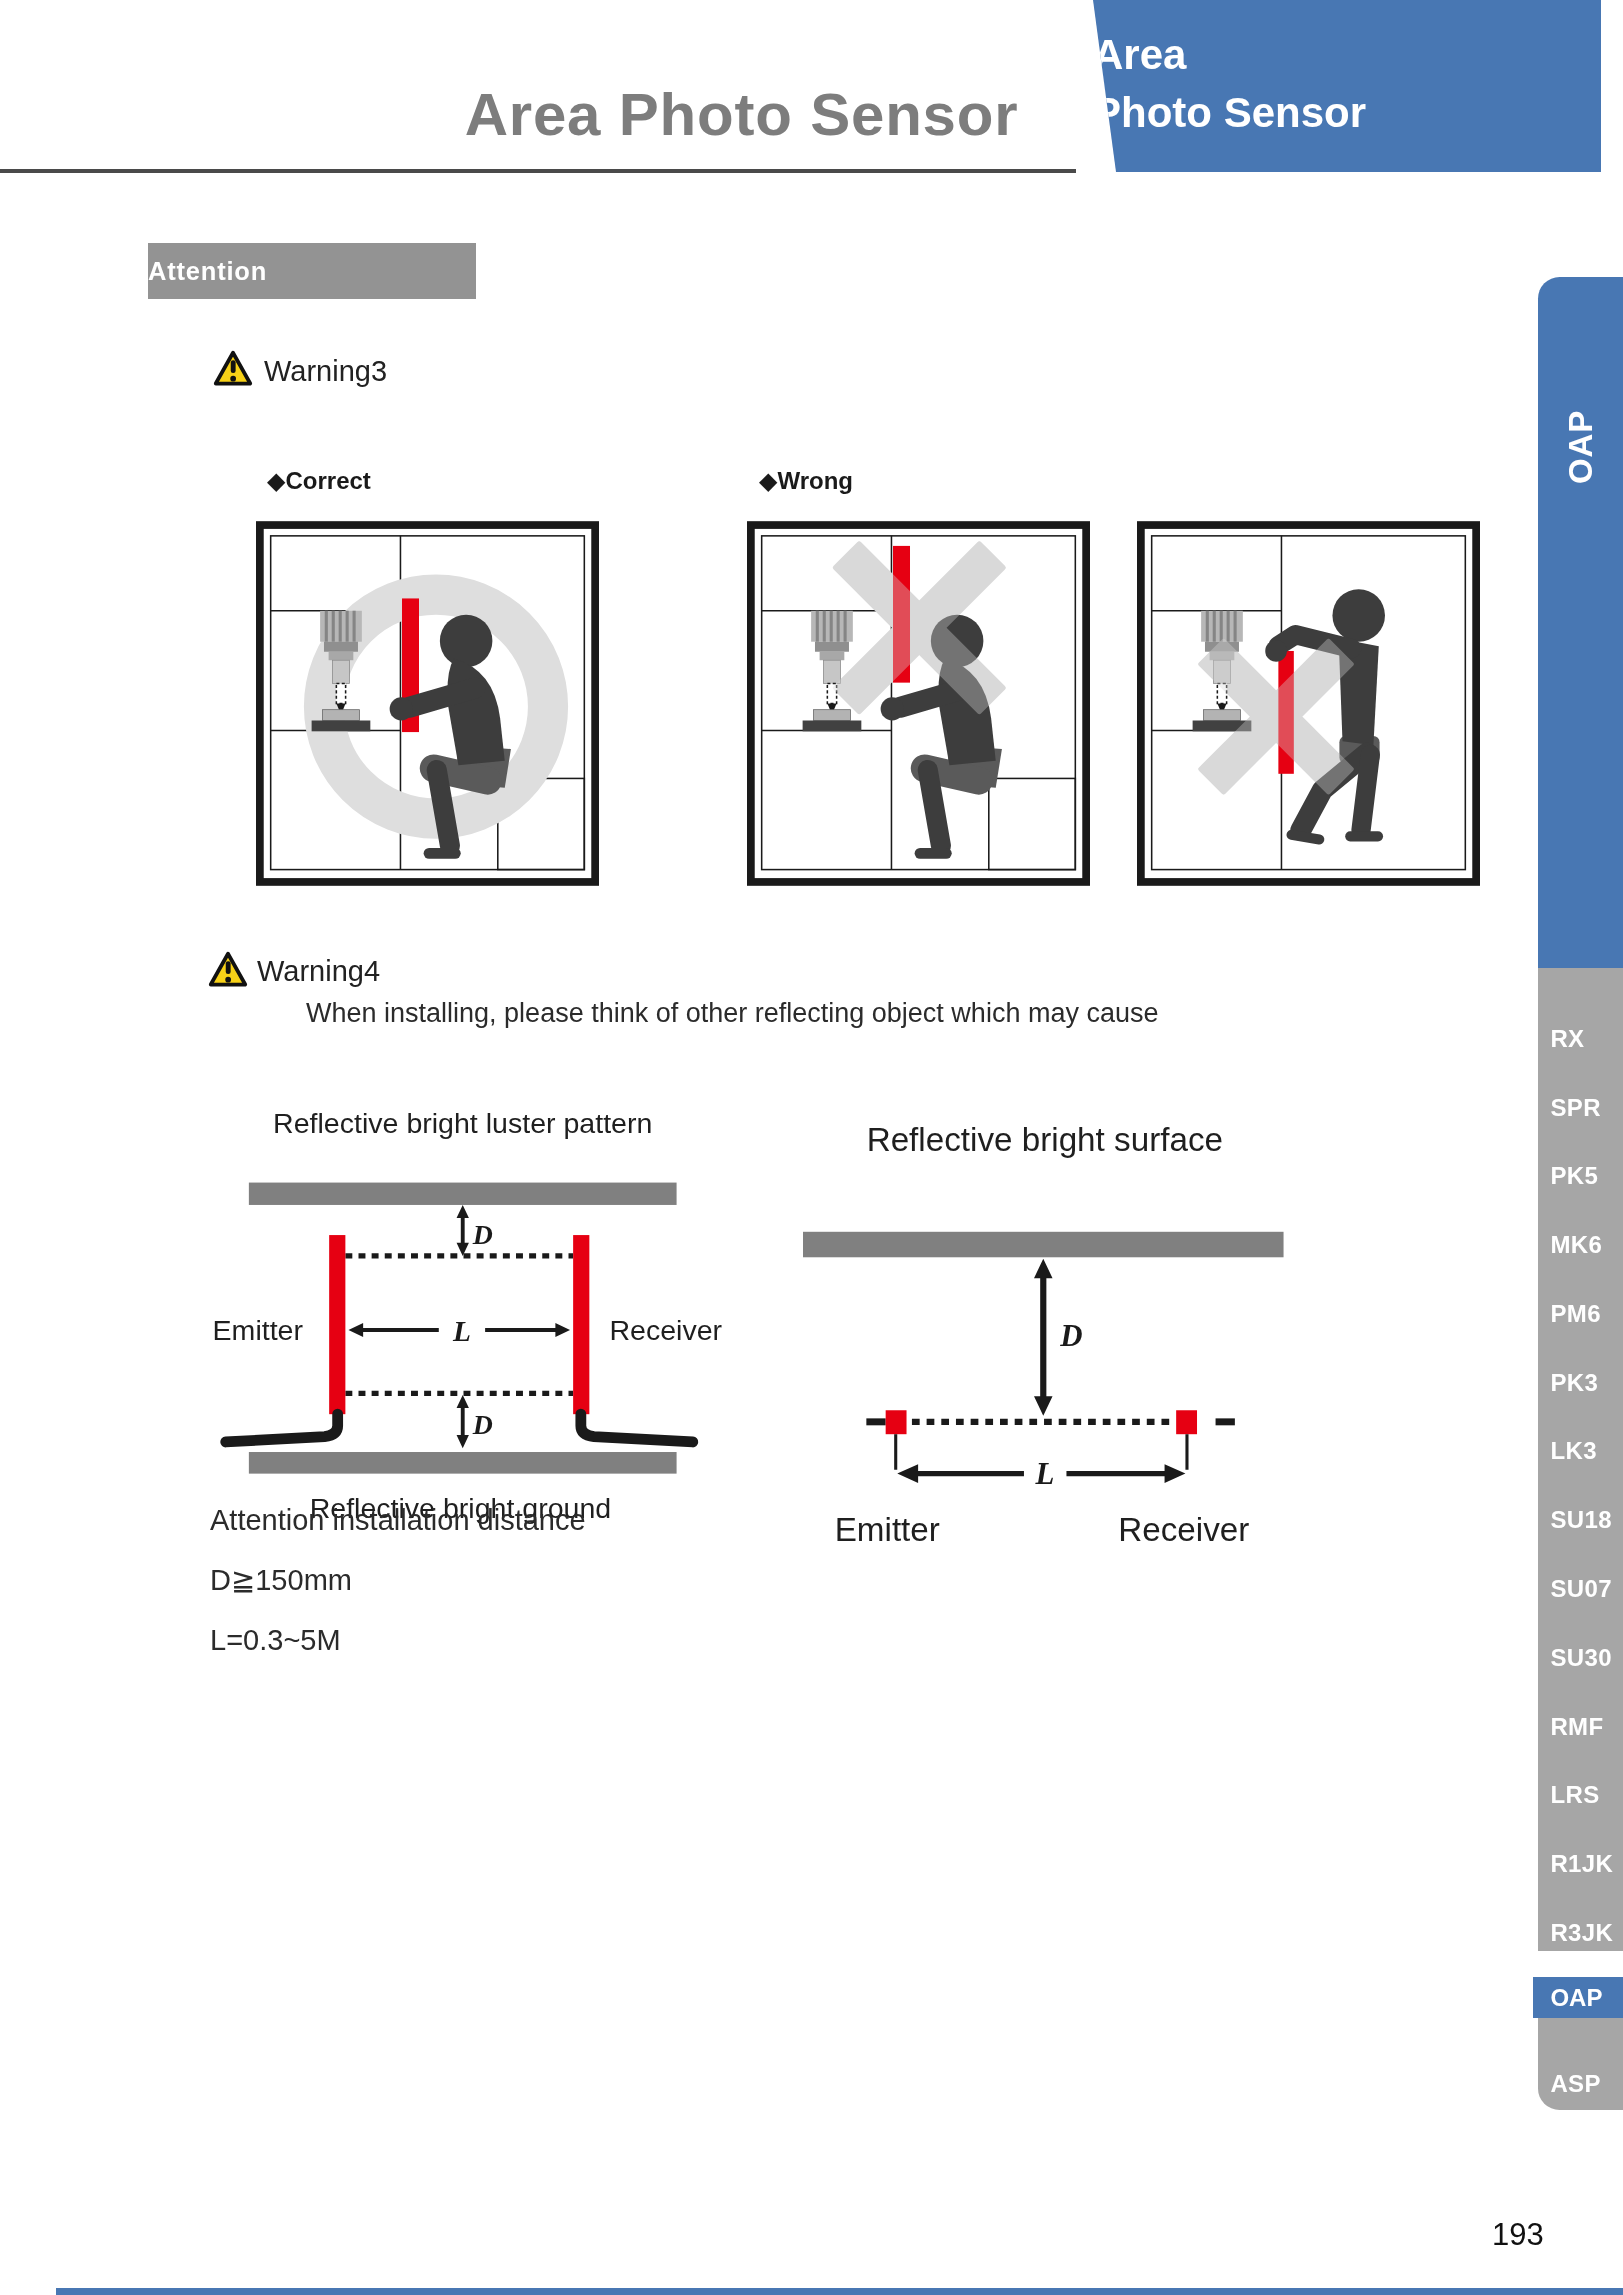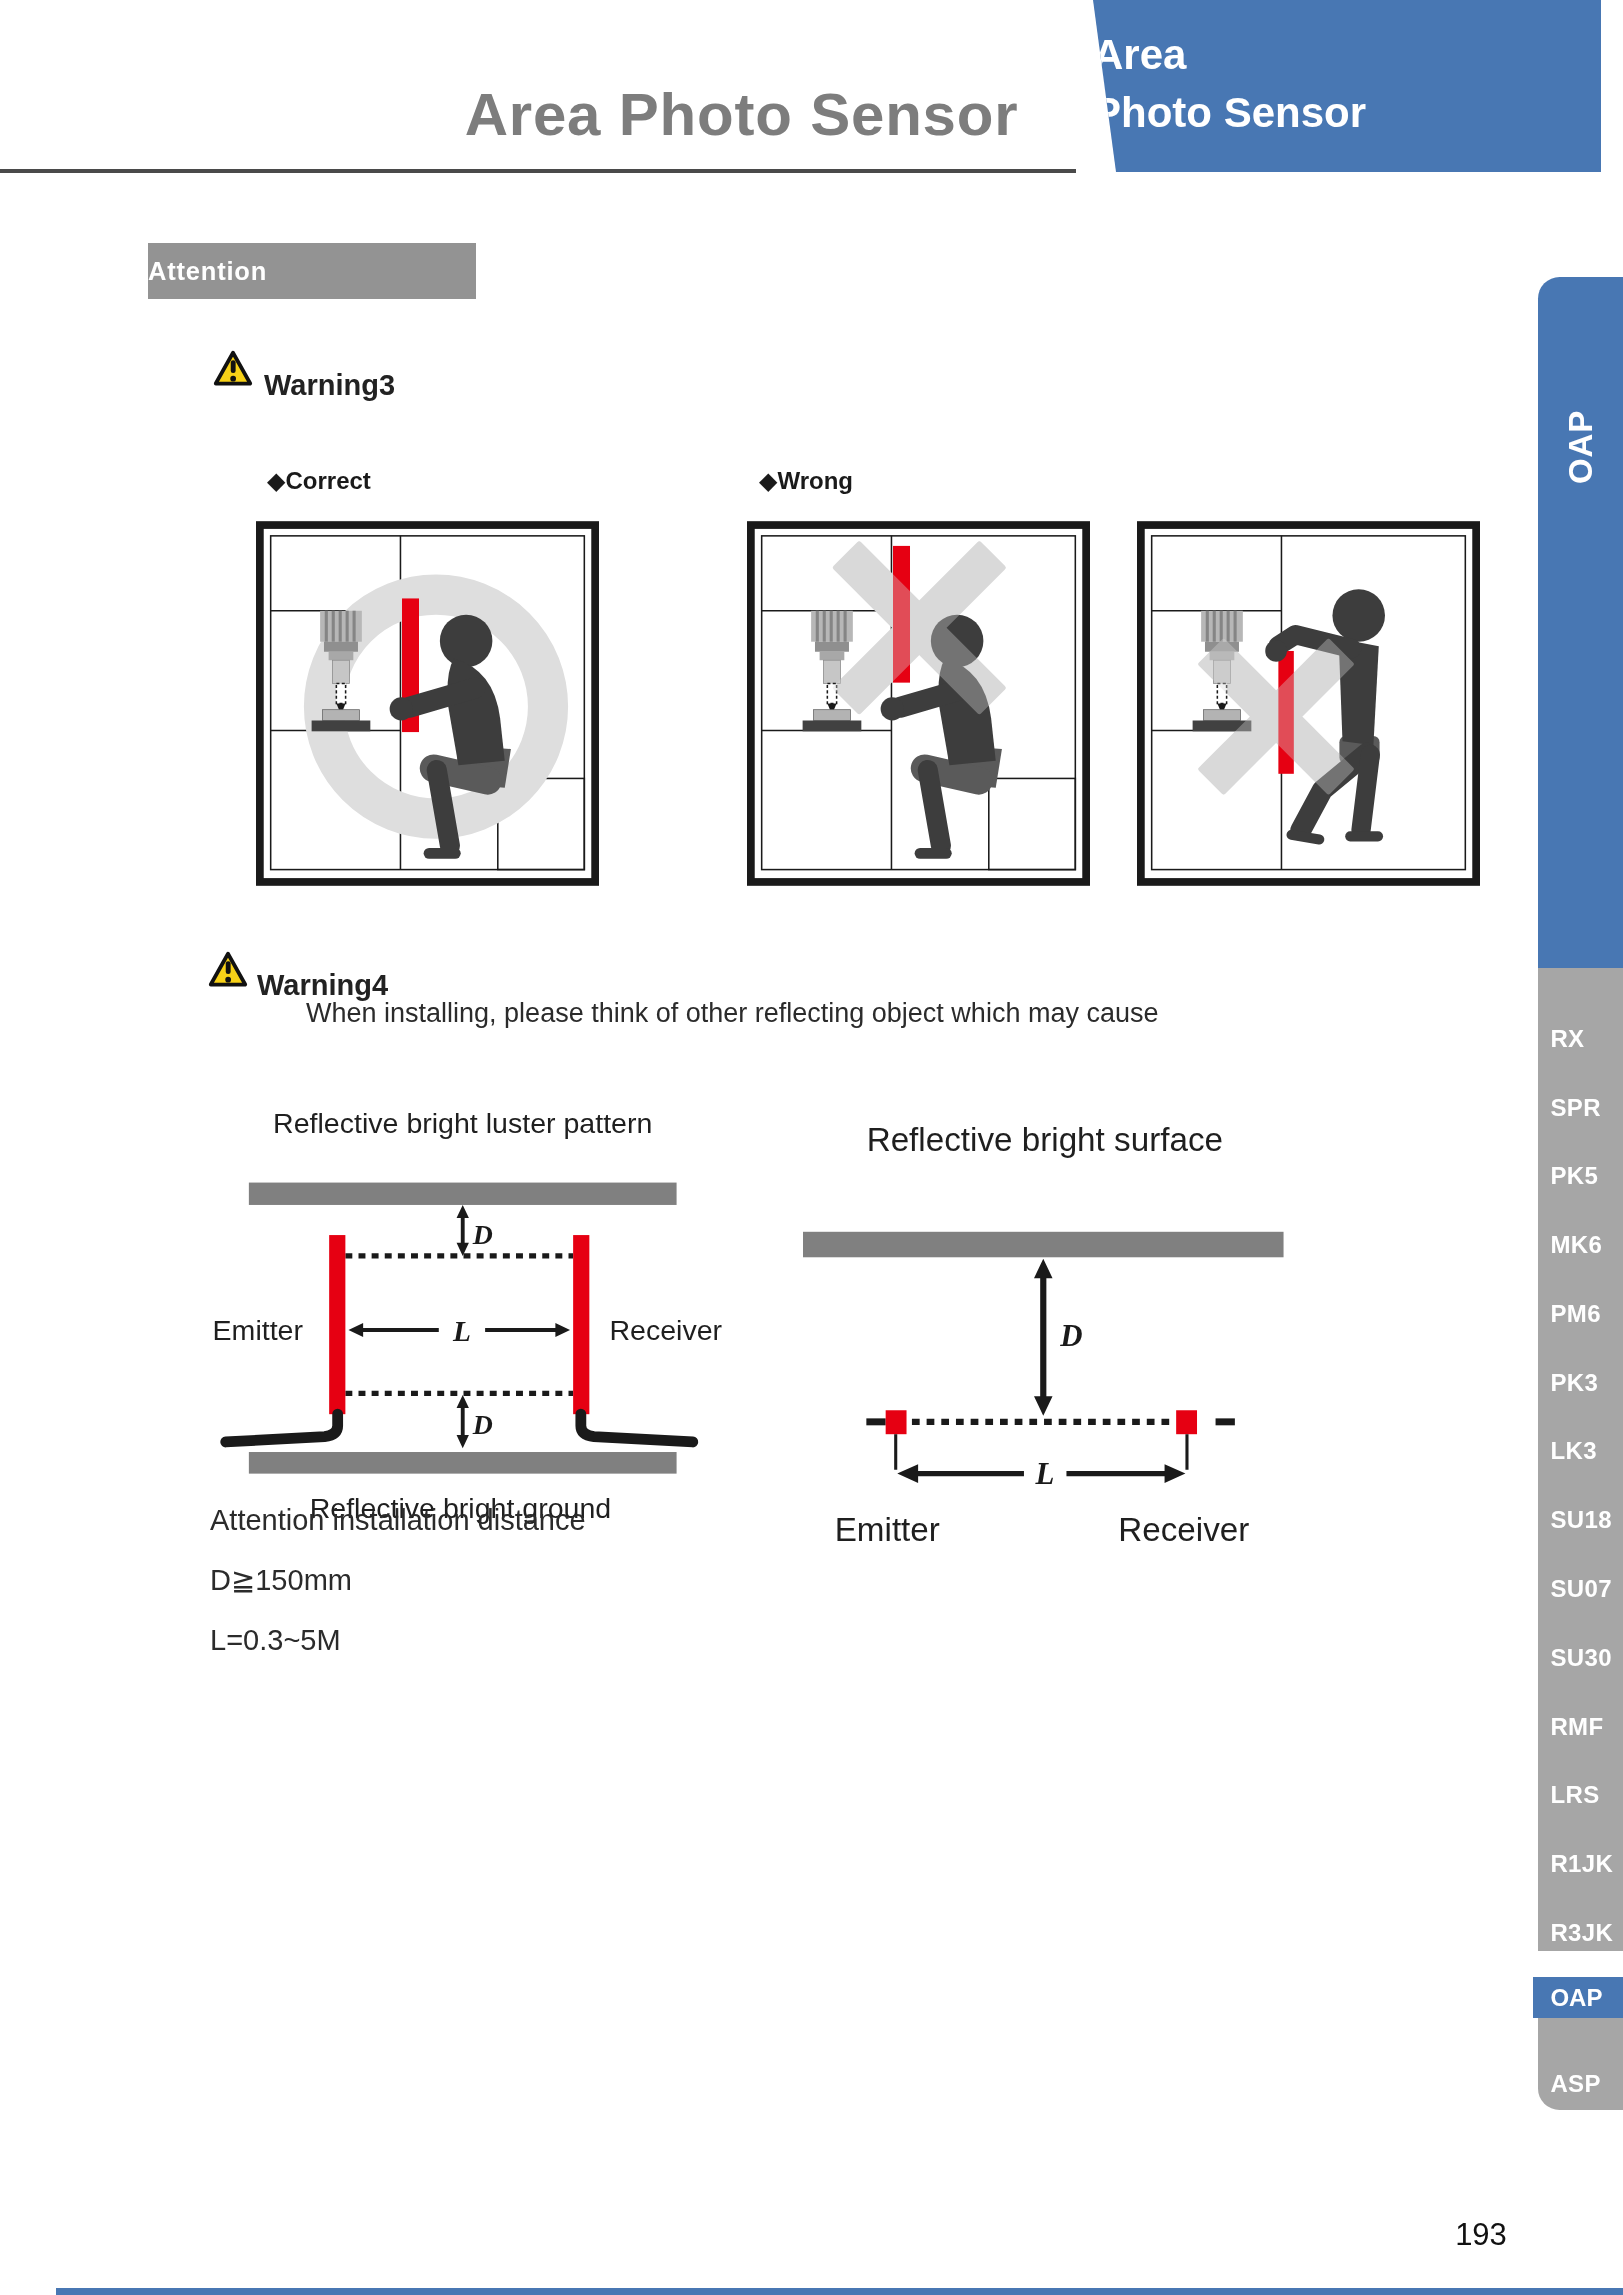--- a/index.html
+++ b/index.html
@@ -13,37 +13,37 @@
   .title-rule{left:0;top:169px;width:1076px;height:3.9px;background:#4a4a4a;}
   .header-tab{left:1093px;top:0;width:508px;height:172px;background:#4877b3;
               clip-path:polygon(0 0,100% 0,100% 100%,23px 100%);
               text-align:left;box-sizing:border-box;padding:26px 20px 0 0;}
   .header-tab .l1,.header-tab .l2{color:#fff;font-weight:bold;font-size:42px;line-height:1.38;}
 
   
   .attention{left:148px;top:243px;width:328px;height:56px;background:#939393;color:#fff;
              font-size:25.5px;font-weight:bold;line-height:56px;letter-spacing:0.8px;}
 
-  .warn-title{font-size:29px;font-weight:700;color:#222;margin-top:14px;}
+  .warn-title{font-size:29px;font-weight:400;color:#222;}
   .warn-body{font-size:27px;color:#2b2b2b;}
   .marker-label{font-size:24px;font-weight:600;color:#1a1a1a;}
 
   .install-block{left:210px;top:1490px;font-size:29px;line-height:60px;color:#2b2b2b;}
 
   
   .side-tab{left:1538px;top:277px;width:85px;height:692px;background:#4877b3;border-top-left-radius:21.6px;}
   .side-tab-label-wrap{position:absolute;top:131px;left:0;width:85px;height:77px;
                        display:flex;align-items:center;justify-content:center;}
   .side-tab-label-wrap span{transform:rotate(-90deg);color:#fff;font-weight:bold;font-size:33px;letter-spacing:0.8px;}
   .side-strip{left:1538px;top:968px;width:85px;height:1142px;background:#a6a6a6;border-bottom-left-radius:21.6px;}
   .side-item{position:absolute;left:12.4px;height:25px;color:#fff;font-weight:bold;font-size:24px;letter-spacing:0.4px;margin-top:26px;}
   .side-gap{position:absolute;left:0;top:983px;width:85px;height:26px;background:#fff;}
   .side-active{position:absolute;left:-4.6px;top:1009px;width:90px;height:41px;background:#4877b3;
                color:#fff;font-weight:bold;font-size:24px;line-height:41px;padding-left:17px;box-sizing:border-box;}
-  .page-number{left:1450px;top:2217px;width:62px;text-align:center;font-size:31px;color:#111;}
+  .page-number{left:1492px;top:2217px;width:62px;font-size:31px;color:#111;}
   .bottom-bar{left:56px;top:2288px;width:1568px;height:7.7px;background:#4877b3;}
 
   svg text{font-family:"Liberation Sans","DejaVu Sans",sans-serif;}
   .dimvar{font-family:"Liberation Serif","DejaVu Serif",serif;font-style:italic;font-weight:bold;}
 </style>
 </head>
 <body>
 
 <div class="page">
 

